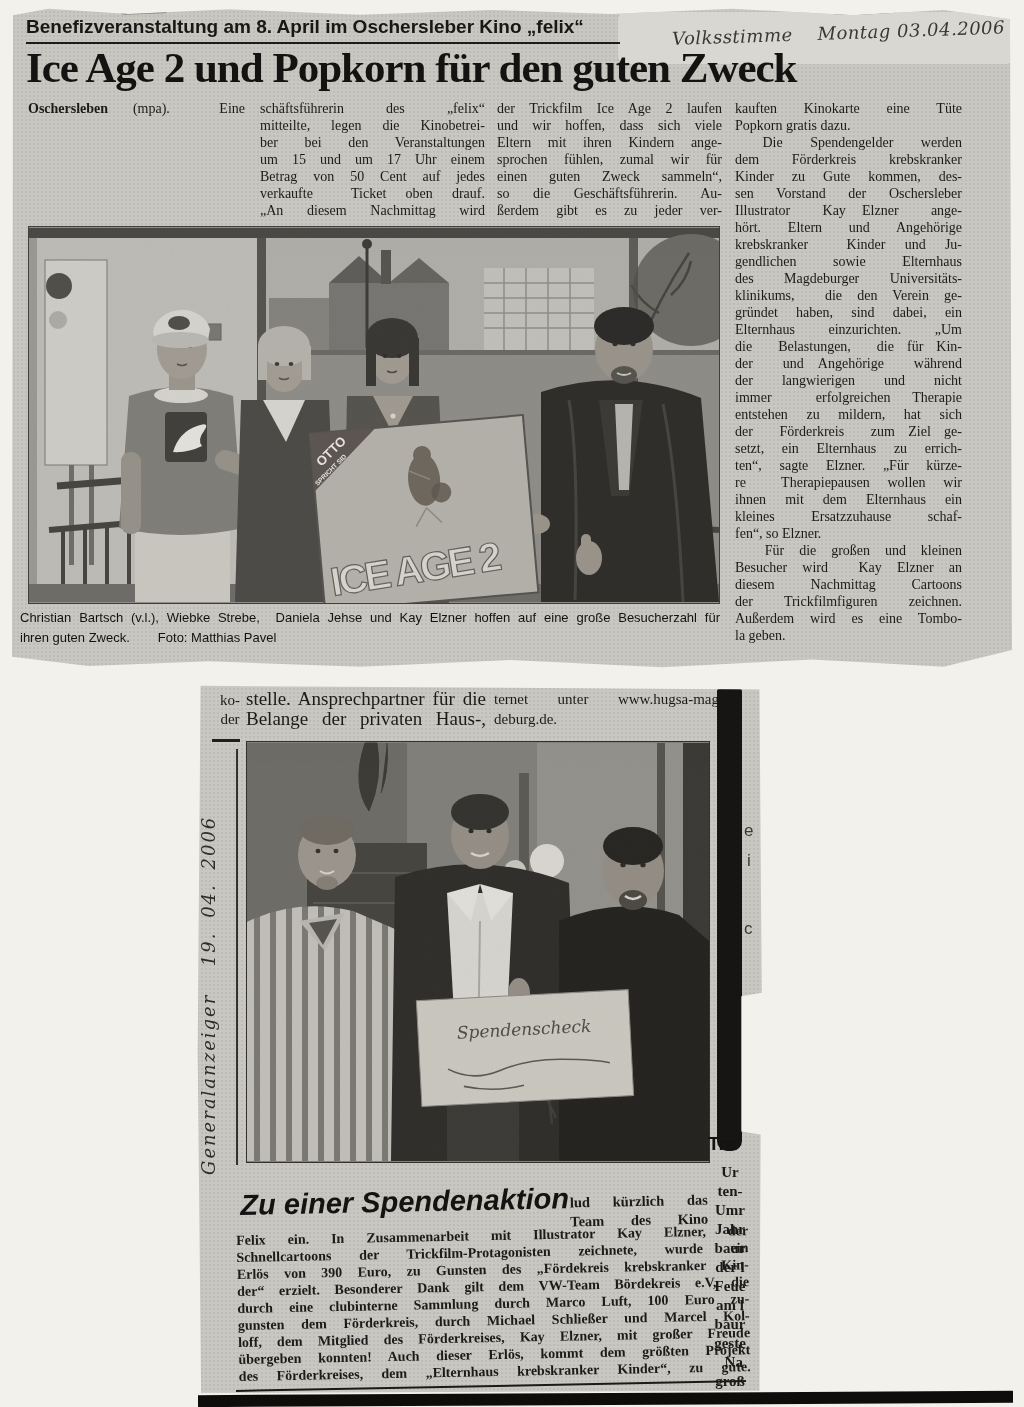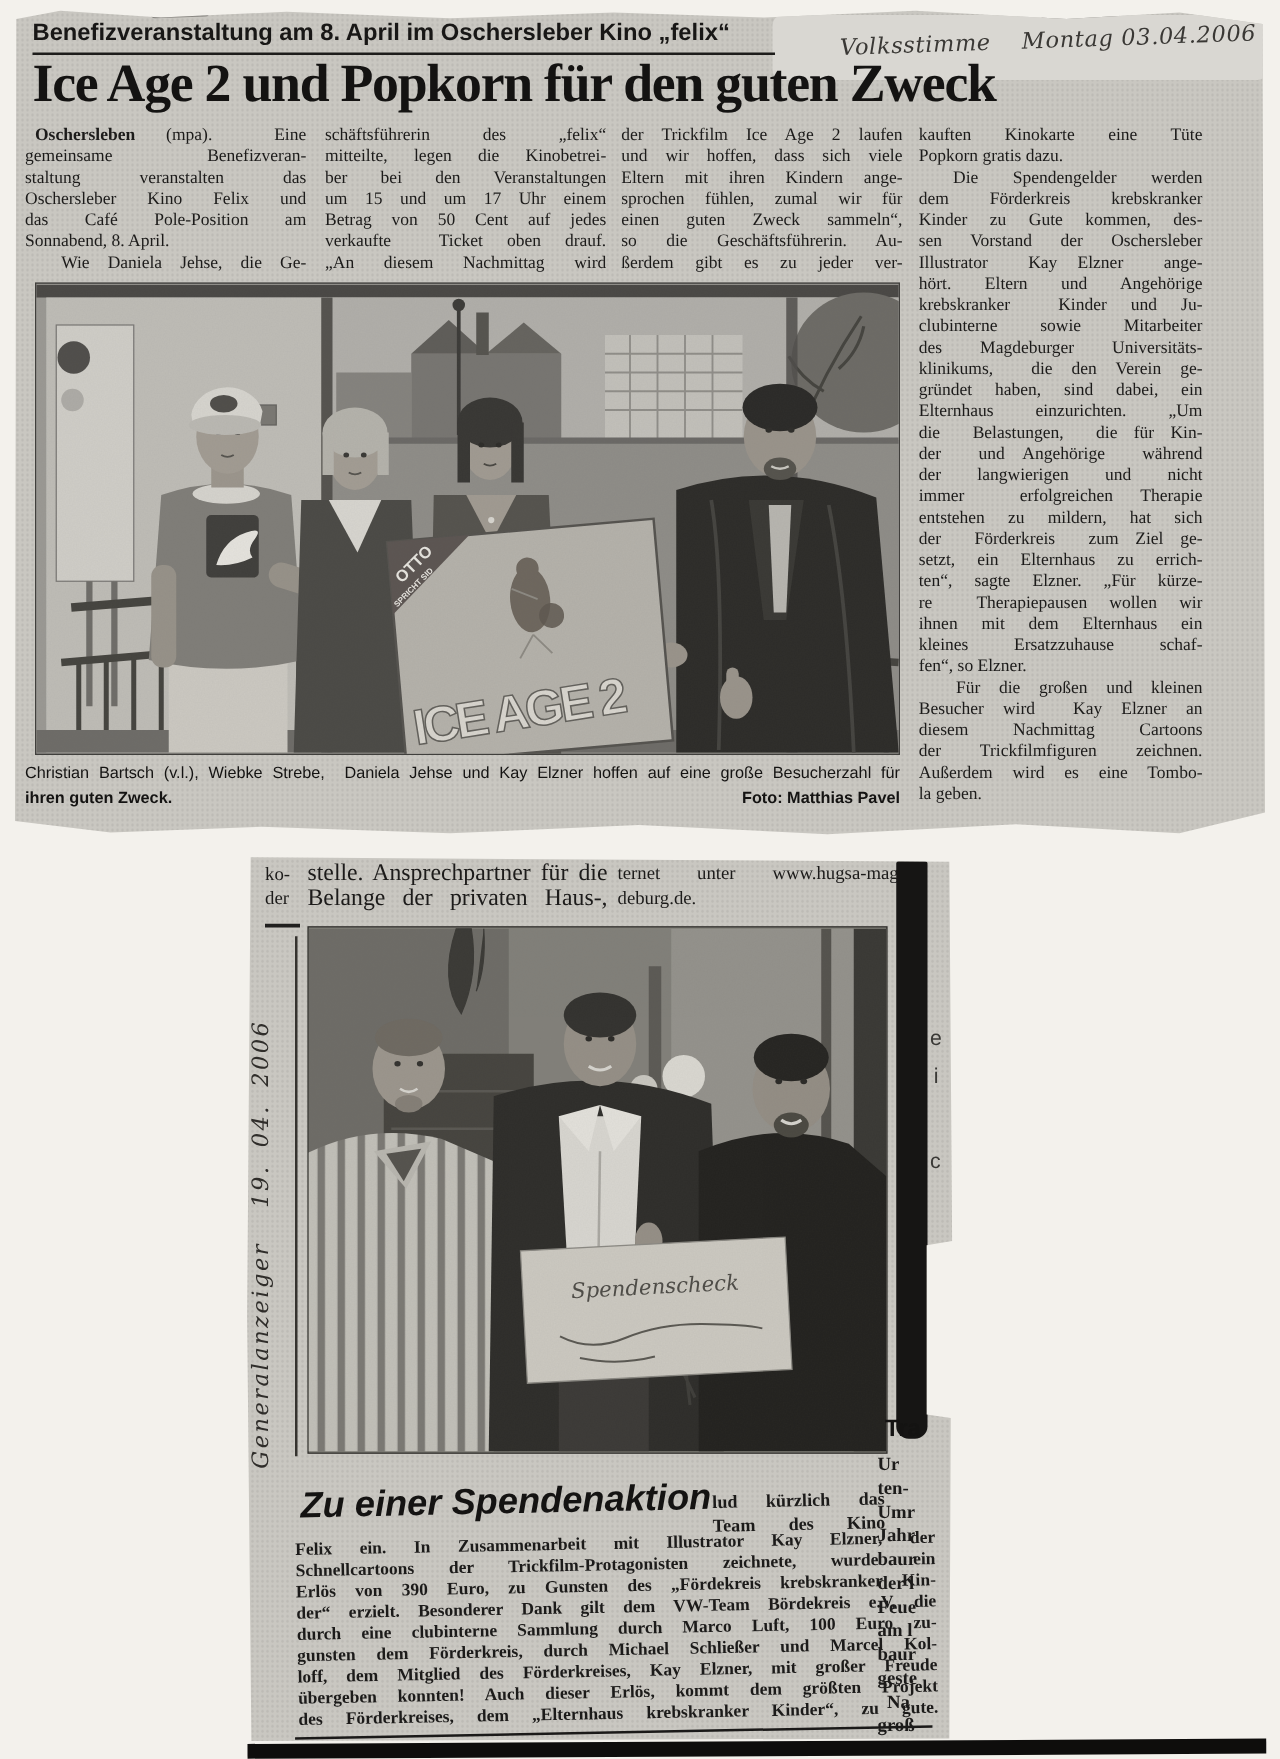--- a/index.html
+++ b/index.html
@@ -17,30 +17,30 @@
   .kicker{position:absolute;left:18px;top:10px;width:594px;
           font-family:"Liberation Sans",sans-serif;font-weight:700;font-size:19px;
           white-space:nowrap;padding-bottom:4px;border-bottom:2.5px solid #1d1c1b;color:#181716;}
   .hand1{position:absolute;left:664px;top:16px;width:345px;
          font-family:"DejaVu Serif",serif;font-style:italic;font-size:18px;color:#3a3835;
          transform:rotate(-2deg);white-space:pre;letter-spacing:.5px;}
   .headline{position:absolute;left:18px;top:38px;width:980px;
             font-weight:700;font-size:43px;letter-spacing:-1px;color:#141312;line-height:48px;}
   .col{position:absolute;top:94px;width:225px;font-size:14px;}
   .lh17 .ln{height:17px;line-height:17px;}
-  .lh19 .ln{height:19px;line-height:19px;}
+  .lh19 .ln{height:19px;line-height:19px;text-align:center;}
   .lh20 .ln{height:20px;line-height:20px;}
   .ln{white-space:pre-wrap;overflow:hidden;}
   .j{text-align:justify;text-align-last:justify;}
   .indent{padding-left:8px;}
   #photo1{position:absolute;left:20px;top:220px;width:690px;height:376px;
           border:1px solid #403f3c;background:#8f8d88;}
   .caption{position:absolute;left:12px;top:602px;width:700px;
            font-family:"Liberation Sans",sans-serif;font-size:13px;color:#141312;}
-  .cap-row{display:flex;justify-content:space-between;line-height:20px;font-weight:bold;}
+  .cap-row{display:flex;justify-content:flex-start;line-height:20px;}
   .credit{font-family:"Liberation Sans",sans-serif;padding-left:28px;}
   
   .fragL{position:absolute;left:16px;top:8px;width:36px;font-size:15px;}
   .fragrule{position:absolute;left:16px;top:56px;width:28px;height:3px;background:#201f1e;}
   .topA{position:absolute;left:50px;top:6px;width:240px;font-size:19px;}
   .topB{position:absolute;left:298px;top:6px;width:230px;font-size:15px;}
   .vbar{position:absolute;left:521px;top:6px;width:25px;height:462px;background:#161514;
         border-radius:2px 2px 10px 10px;}
   .clipletter{position:absolute;font-family:"Liberation Sans",sans-serif;font-size:17px;color:#3a3936;}
   .hand2{position:absolute;left:2px;top:62px;width:40px;height:430px;}
@@ -73,28 +73,20 @@
   <div class="smudge" style="left:112px;top:-1px;width:48px;height:9px;transform:rotate(-2deg);"></div>
   <div class="smudge" style="left:824px;top:-3px;width:64px;height:12px;"></div>
   <div class="lightpatch" style="left:610px;top:6px;width:396px;height:52px;"></div>
 
   <div class="kicker">Benefizveranstaltung am 8. April im Oschersleber Kino „felix“</div>
   <div class="hand1">Volksstimme    Montag 03.04.2006</div>
   <div class="headline">Ice Age 2 und Popkorn für den guten Zweck</div>
 
   <div class="col lh17" style="left:12px;">
     <div class="ln j indent"><b>Oschersleben</b><span> (mpa).  Eine</span></div>
-    <div>
-        <div class="ln j">gemeinsame  Benefizveran-</div>
-        <div class="ln j">staltung  veranstalten  das</div>
-        <div class="ln j">Oschersleber Kino Felix und</div>
-        <div class="ln j">das  Café  Pole-Position  am</div>
-        <div class="ln">Sonnabend, 8. April.</div>
-        <div class="ln j">  Wie Daniela Jehse, die Ge-</div>
-      </div>
   </div>
   <div class="col lh17" style="left:252px;">
       <div class="ln j">schäftsführerin  des  „felix“</div>
       <div class="ln j">mitteilte, legen die Kinobetrei-</div>
       <div class="ln j">ber  bei  den  Veranstaltungen</div>
       <div class="ln j">um 15 und um 17 Uhr einem</div>
       <div class="ln j">Betrag von 50 Cent auf jedes</div>
       <div class="ln j">verkaufte  Ticket oben drauf.</div>
       <div class="ln j">„An diesem Nachmittag wird</div>
     </div>
@@ -110,21 +102,21 @@
   <div class="col lh17" style="left:727px;width:227px;">
       <div class="ln j">kauften  Kinokarte  eine  Tüte</div>
       <div class="ln">Popkorn gratis dazu.</div>
       <div class="ln j">  Die  Spendengelder  werden</div>
       <div class="ln j">dem Förderkreis krebskranker</div>
       <div class="ln j">Kinder zu Gute kommen, des-</div>
       <div class="ln j">sen Vorstand der Oschersleber</div>
       <div class="ln j">Illustrator  Kay Elzner  ange-</div>
       <div class="ln j">hört.  Eltern  und  Angehörige</div>
       <div class="ln j">krebskranker  Kinder und Ju-</div>
-      <div class="ln j">clubinterne  sowie  Mitarbeiter</div>
+      <div class="ln j">gendlichen  sowie  Elternhaus</div>
       <div class="ln j">des Magdeburger Universitäts-</div>
       <div class="ln j">klinikums,  die den Verein ge-</div>
       <div class="ln j">gründet haben, sind dabei, ein</div>
       <div class="ln j">Elternhaus einzurichten. „Um</div>
       <div class="ln j">die  Belastungen,  die für Kin-</div>
       <div class="ln j">der  und Angehörige  während</div>
       <div class="ln j">der  langwierigen  und  nicht</div>
       <div class="ln j">immer  erfolgreichen Therapie</div>
       <div class="ln j">entstehen zu mildern, hat sich</div>
       <div class="ln j">der  Förderkreis  zum Ziel ge-</div>

